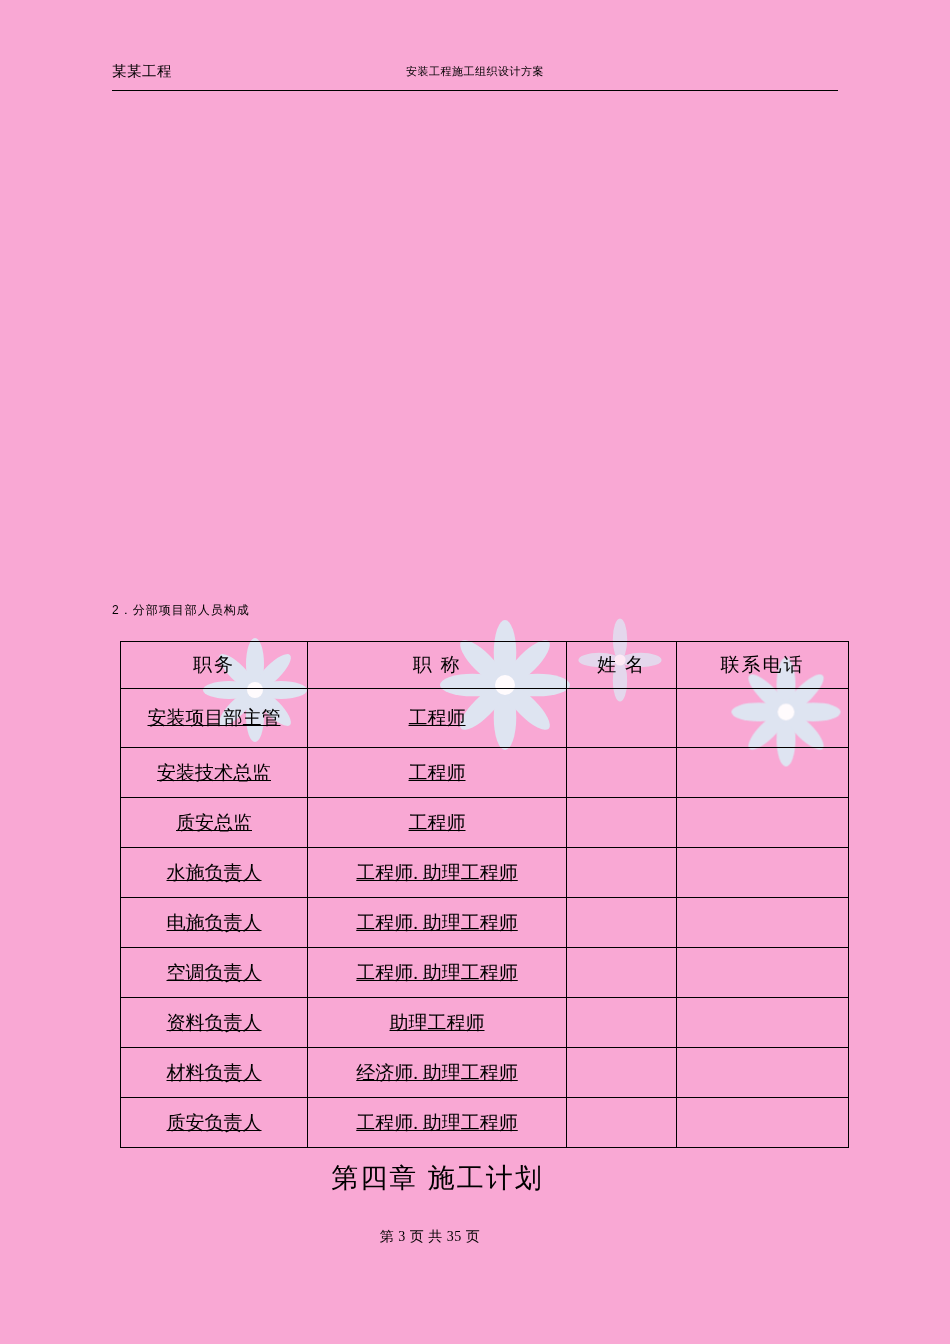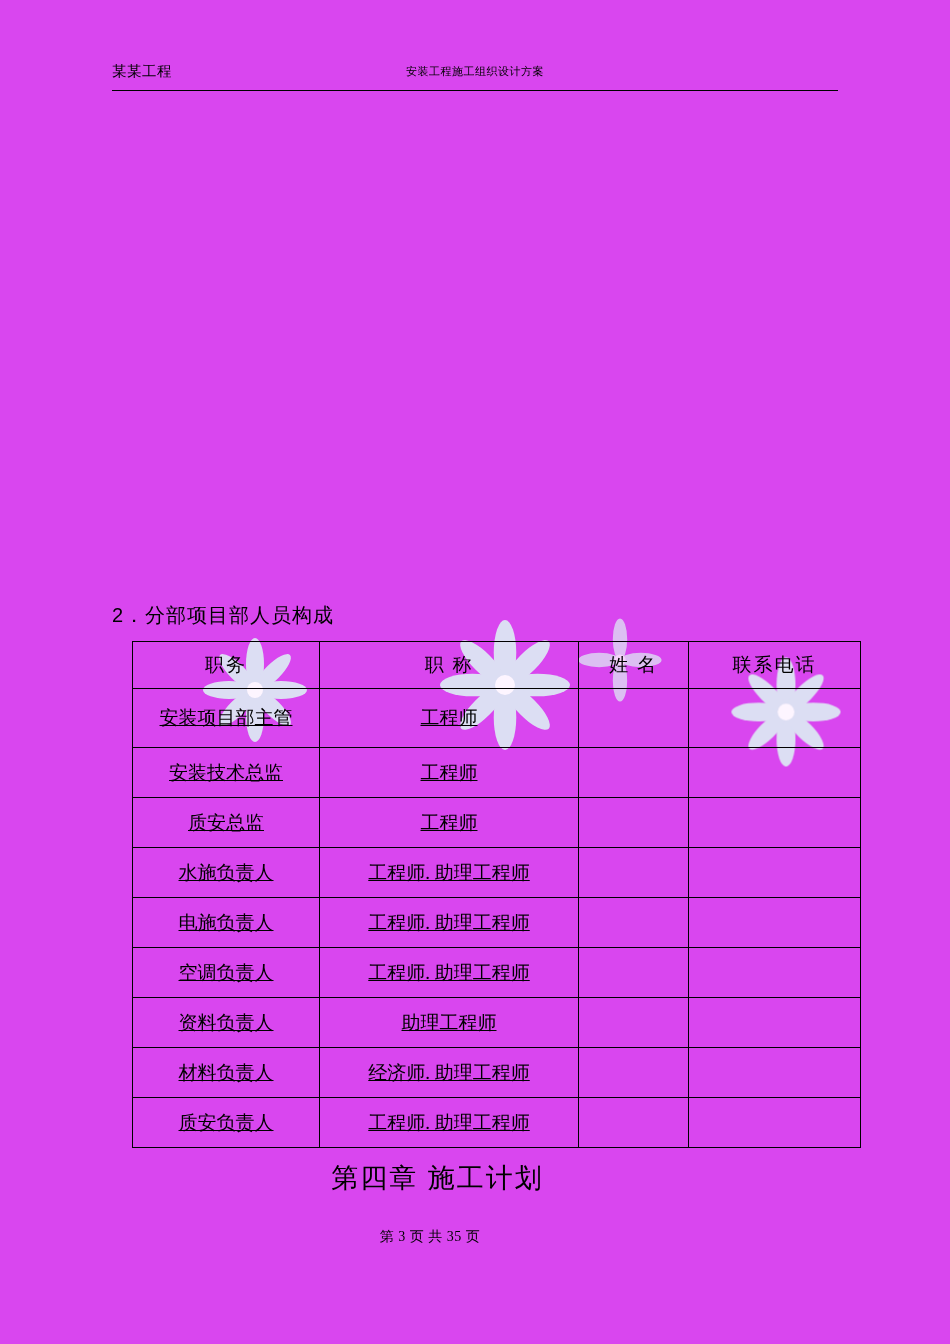--- a/index.html
+++ b/index.html
@@ -8,21 +8,21 @@
     background: #ffffff;
   }
   body {
     font-family: "Liberation Serif", "DejaVu Serif", serif;
     color: #000000;
   }
   .page {
     position: relative;
     width: 950px;
     height: 1344px;
-    background: #d946ef;
+    background: #f9a8d4;
     overflow: hidden;
   }
 
   
   .header {
     position: absolute;
     left: 112px;
     top: 60px;
     width: 726px;
     height: 30px;
@@ -62,29 +62,29 @@
     left: 0;
     top: 0;
     width: 950px;
     z-index: 2;
   }
 
   .section-heading {
     position: absolute;
     left: 112px;
     top: 602px;
-    font-size: 20px;
+    font-size: 12px;
     font-family: "Liberation Sans", "DejaVu Sans", sans-serif;
     letter-spacing: 1px;
     white-space: nowrap;
   }
 
   table.staff-table {
     position: absolute;
-    left: 132px;
+    left: 120px;
     top: 641px;
     width: 728px;
     border-collapse: collapse;
     table-layout: fixed;
     padding-left: 12px;
   }
   table.staff-table td, table.staff-table th {
     border: 1.2px solid #000;
     font-weight: normal;
     font-size: 19px;

